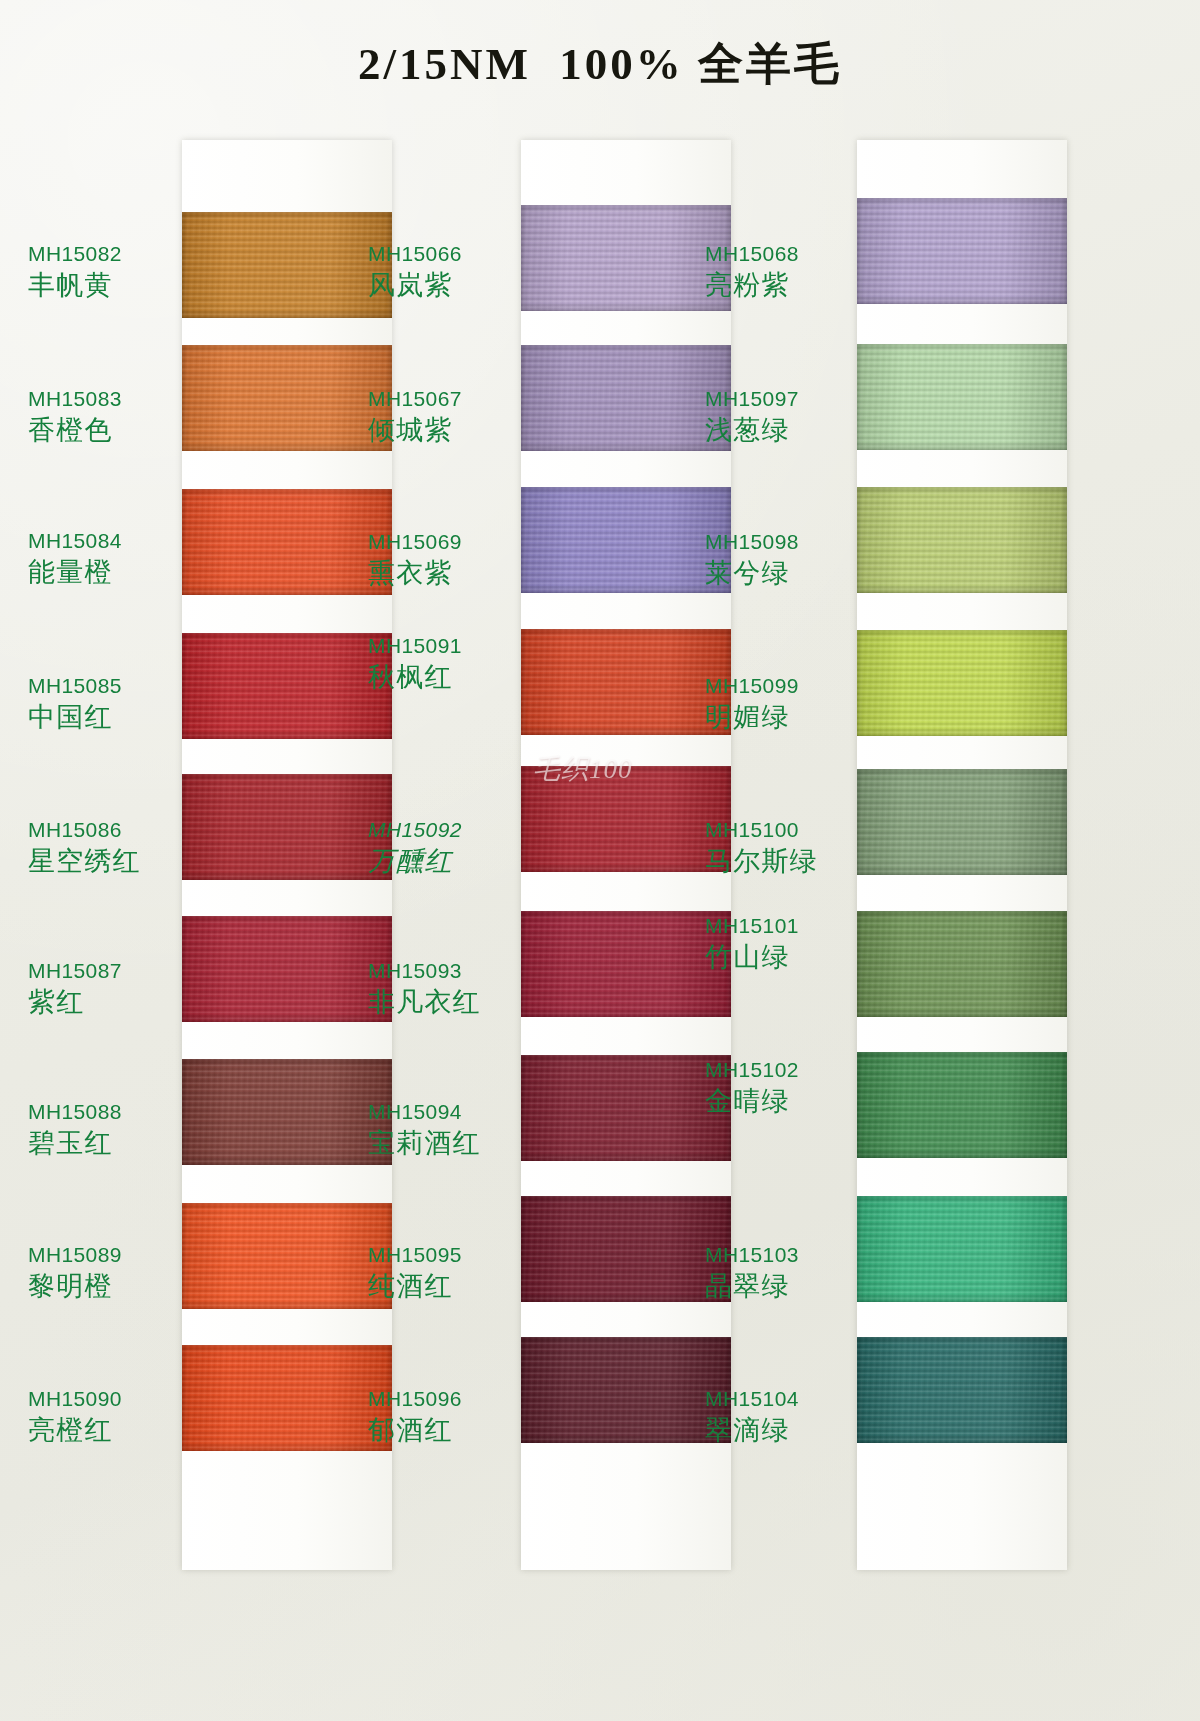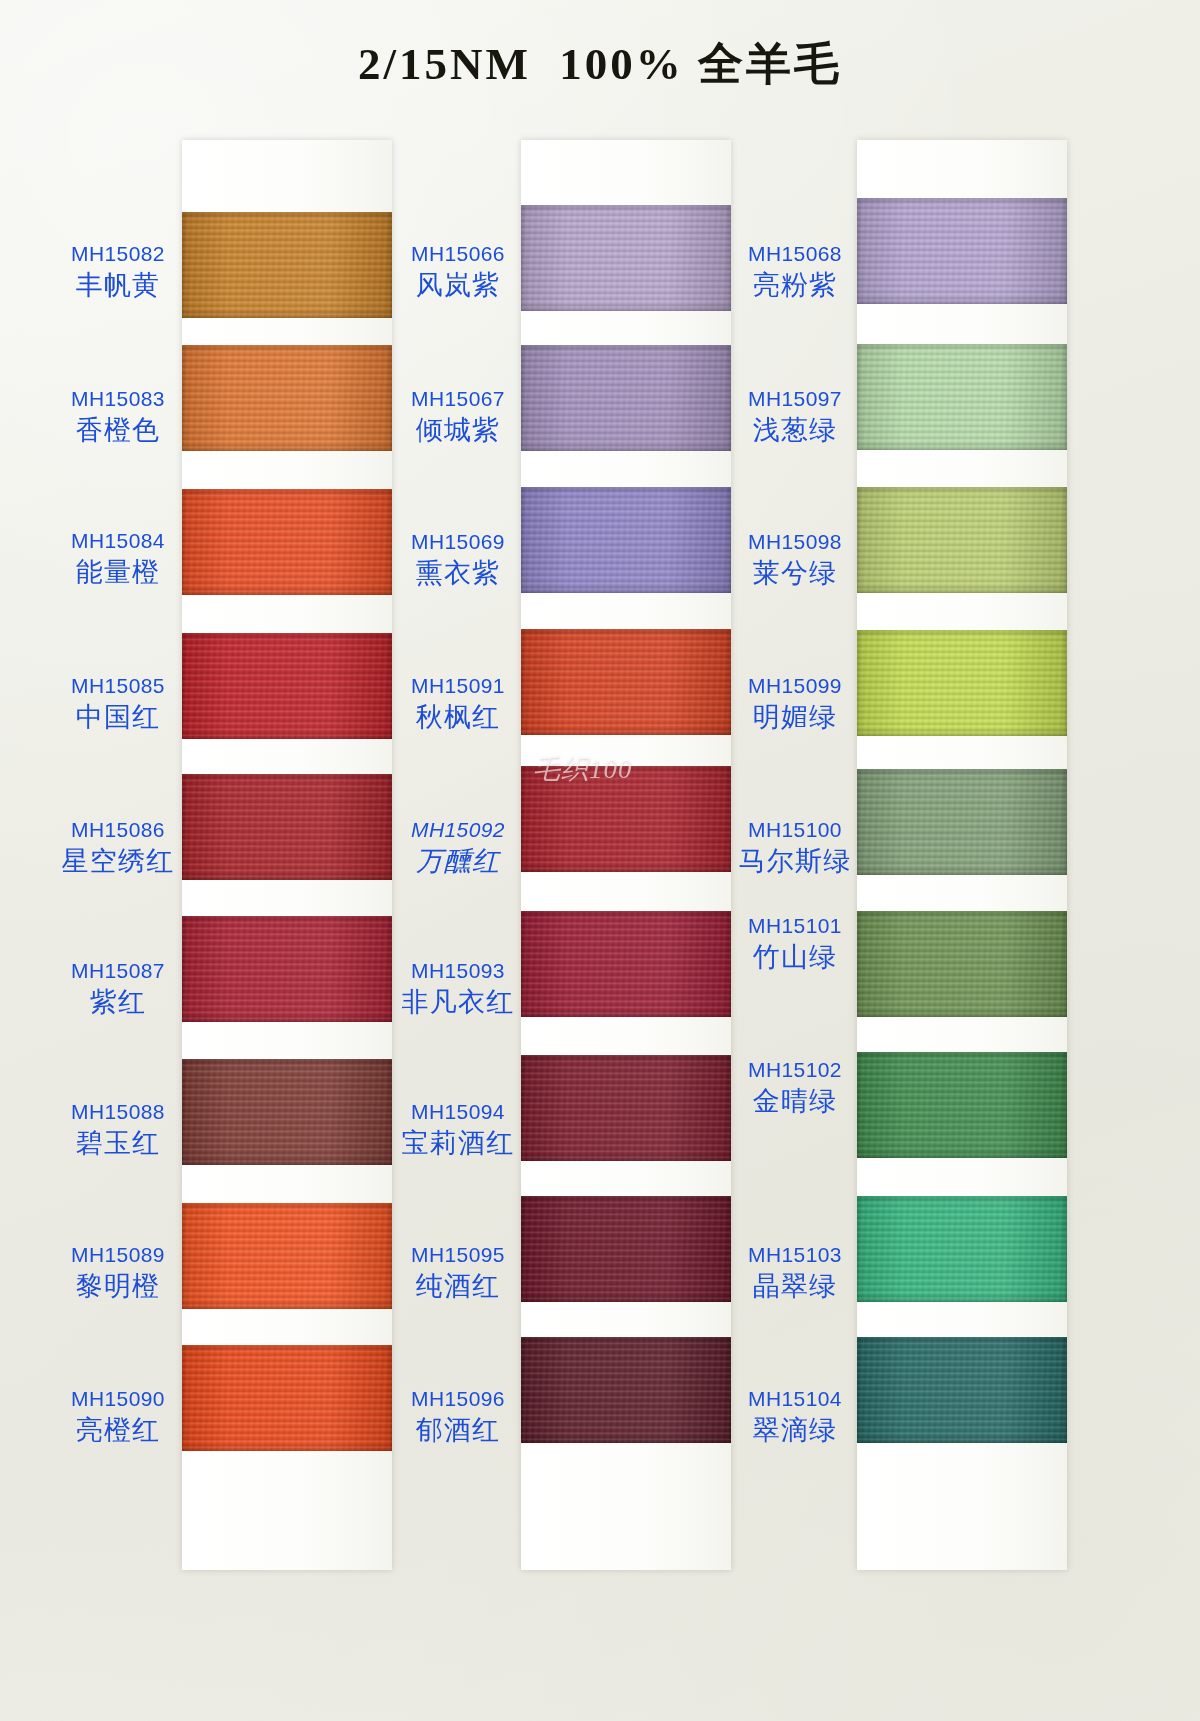--- a/index.html
+++ b/index.html
@@ -64,22 +64,22 @@
     box-shadow:inset 0 3px 6px rgba(0,0,0,0.16), inset 0 -3px 7px rgba(0,0,0,0.20);
   }
   .skein::after{
     content:"";position:absolute;inset:0;
     background:linear-gradient(90deg,rgba(0,0,0,0.10) 0%,rgba(255,255,255,0.06) 22%,rgba(255,255,255,0.08) 70%,rgba(0,0,0,0.13) 100%);
     pointer-events:none;
   }
   .label{
     position:absolute;
     width:180px;
-    text-align:center;
-    color:#1d4ed8;
+    text-align:left;
+    color:#15803d;
     line-height:1.32;
   }
   .label .code{
     font-size:21px;
     letter-spacing:0.4px;
     white-space:nowrap;
   }
   .label .name{
     font-size:27px;
     letter-spacing:1.2px;
@@ -186,21 +186,21 @@
       <div class="name">风岚紫</div>
     </div>
     <div class="label" style="top: 385px;">
       <div class="code">MH15067</div>
       <div class="name">倾城紫</div>
     </div>
     <div class="label" style="top: 528px;">
       <div class="code">MH15069</div>
       <div class="name">熏衣紫</div>
     </div>
-    <div class="label" style="top: 672px;">
+    <div class="label" style="top: 632px;">
       <div class="code">MH15091</div>
       <div class="name">秋枫红</div>
     </div>
     <div class="label" style="top: 816px; font-style: italic;">
       <div class="code">MH15092</div>
       <div class="name">万醺红</div>
     </div>
     <div class="label" style="top: 957px;">
       <div class="code">MH15093</div>
       <div class="name">非凡衣红</div>

